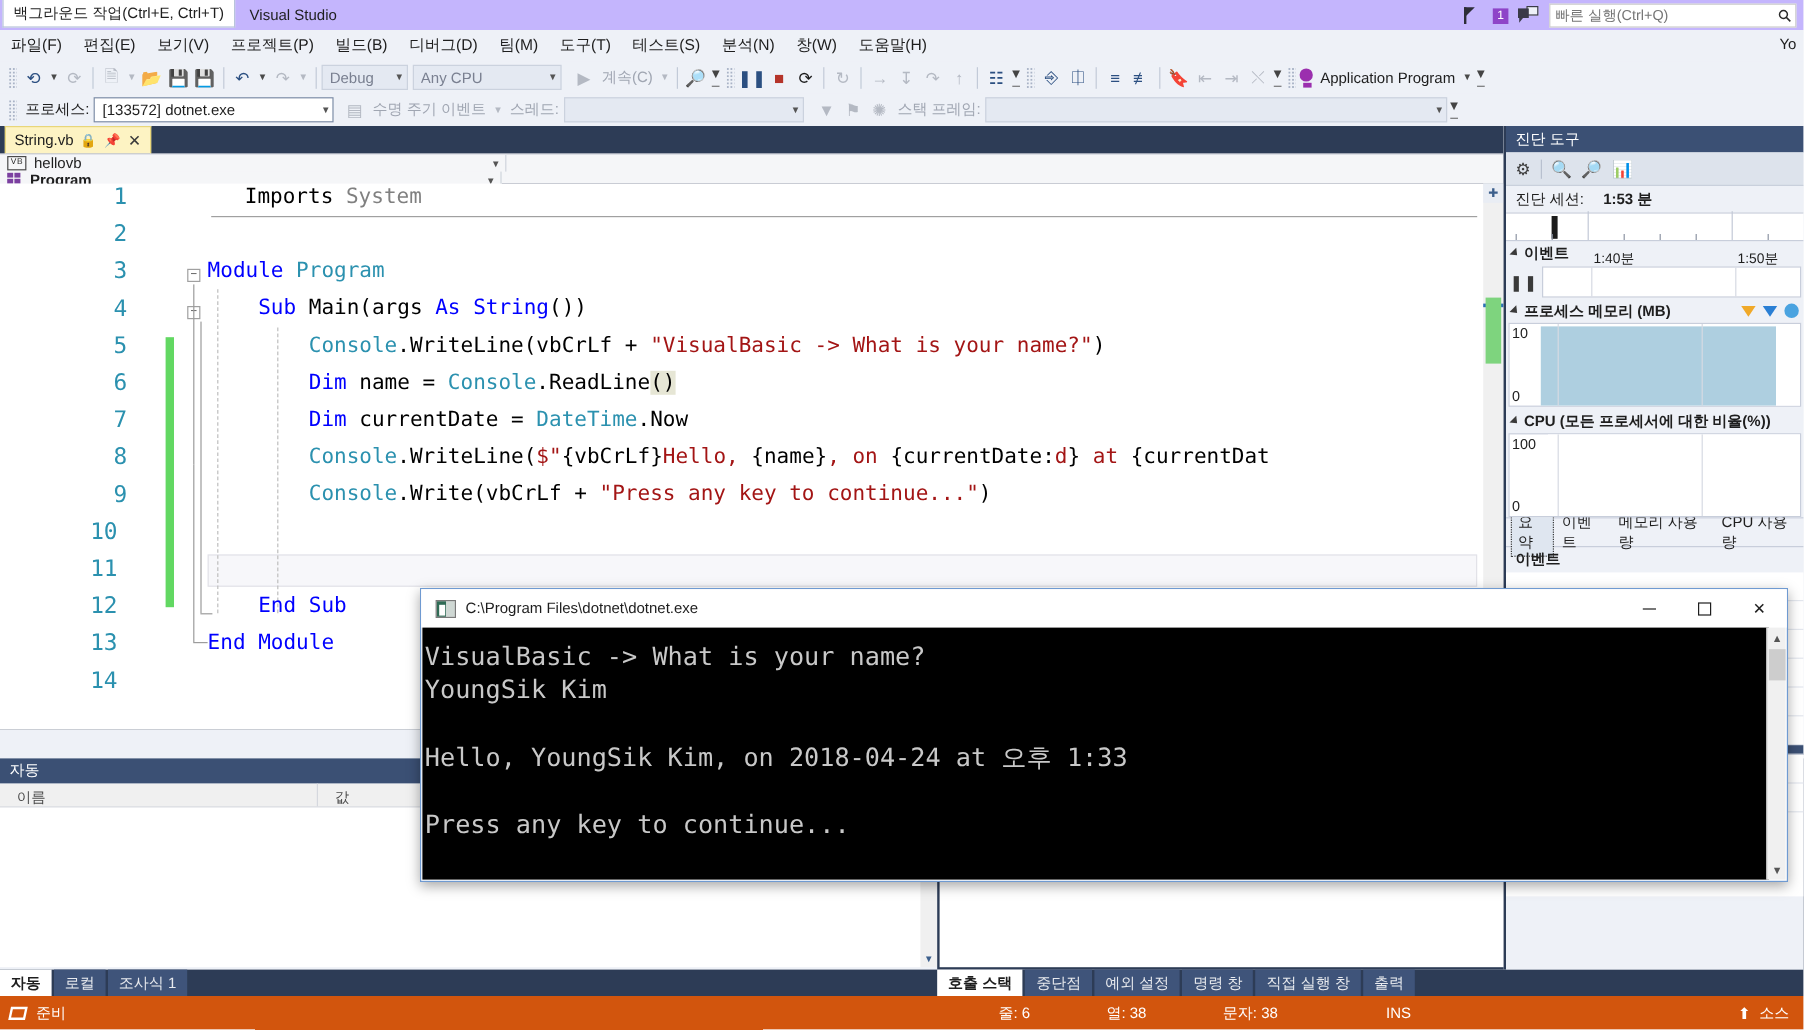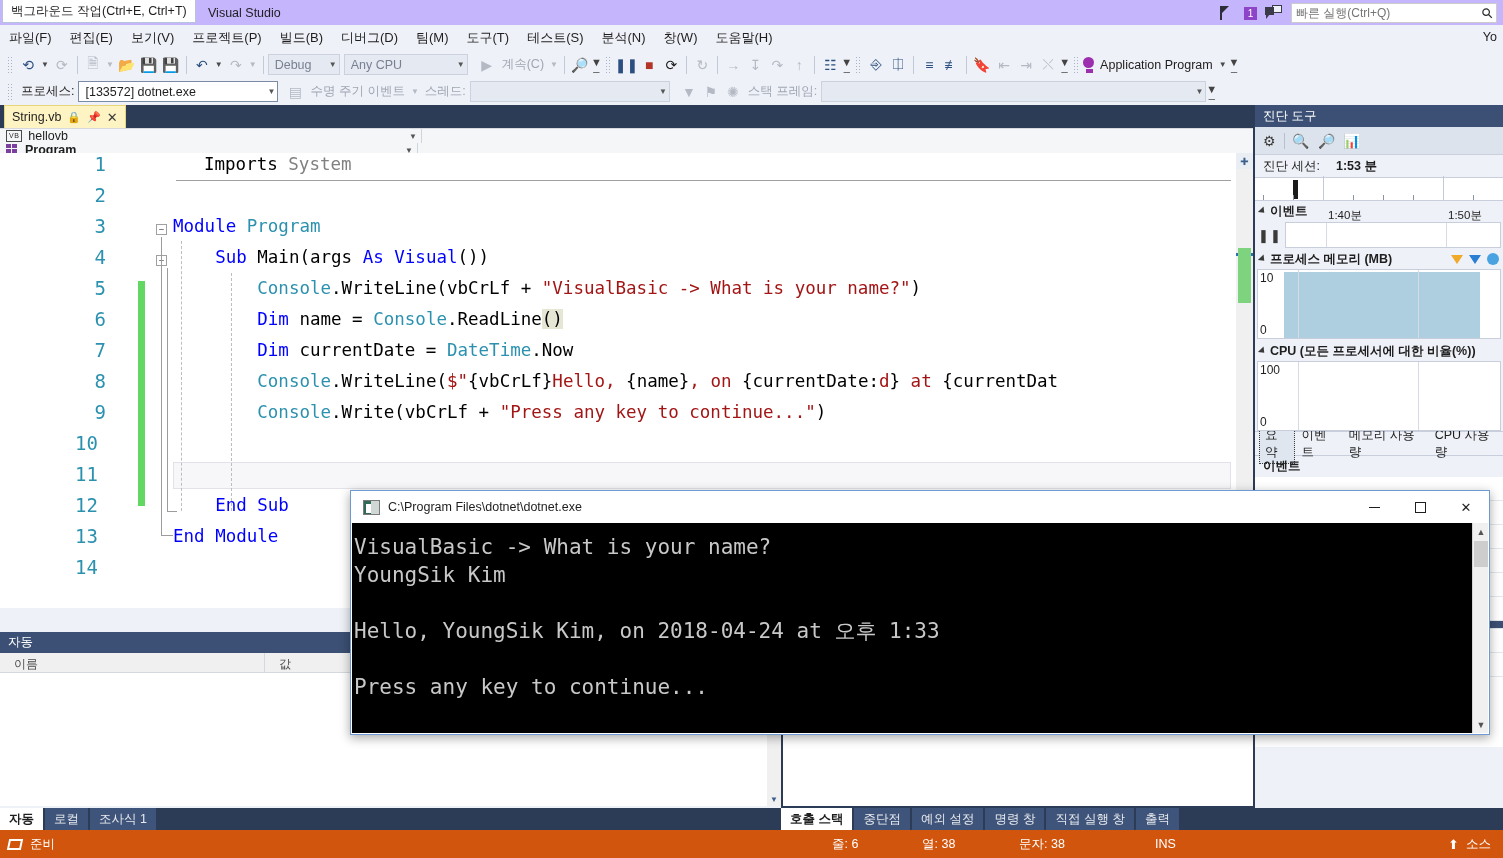--- a/index.html
+++ b/index.html
@@ -560,21 +560,21 @@
       <div class="gutter-num" style="left:58px;top:248px">9</div>
       <div class="gutter-num" style="left:50px;top:279px">10</div>
       <div class="gutter-num" style="left:50px;top:310px">11</div>
       <div class="gutter-num" style="left:50px;top:341px">12</div>
       <div class="gutter-num" style="left:50px;top:372px">13</div>
       <div class="gutter-num" style="left:50px;top:403px">14</div>
 
       <div class="code-line" style="left:176px;top:1px"><span class="lv">Imports</span> <span class="g">System</span></div>
       <div class="code-line" style="left:176px;top:32px"></div>
       <div class="code-line" style="left:173px;top:63px"><span class="k">Module</span> <span class="t">Program</span></div>
-      <div class="code-line" style="left:173px;top:94px">    <span class="k">Sub</span> Main(args <span class="k">As</span> <span class="k">Visual</span>())</div>
+      <div class="code-line" style="left:173px;top:94px">    <span class="k">Sub</span> Main(args <span class="k">As</span> <span class="k">String</span>())</div>
       <div class="code-line" style="left:173px;top:125px">        <span class="t">Console</span>.WriteLine(vbCrLf + <span class="s">"VisualBasic -&gt; What is your name?"</span>)</div>
       <div class="code-line" style="left:173px;top:156px">        <span class="k">Dim</span> name = <span class="t">Console</span>.ReadLine<span class="sel-hi">()</span></div>
       <div class="code-line" style="left:173px;top:187px">        <span class="k">Dim</span> currentDate = <span class="t">DateTime</span>.Now</div>
       <div class="code-line" style="left:173px;top:218px">        <span class="t">Console</span>.WriteLine(<span class="s">$"</span>{vbCrLf}<span class="s">Hello, </span>{name}<span class="s">, on </span>{currentDate:<span class="s">d</span>}<span class="s"> at </span>{currentDat</div>
       <div class="code-line" style="left:173px;top:249px">        <span class="t">Console</span>.Write(vbCrLf + <span class="s">"Press any key to continue..."</span>)</div>
       <div class="code-line" style="left:173px;top:311px"></div>
       <div class="code-line" style="left:173px;top:342px">    <span class="k">End Sub</span></div>
       <div class="code-line" style="left:173px;top:373px"><span class="k">End Module</span></div>
     </div>
 

